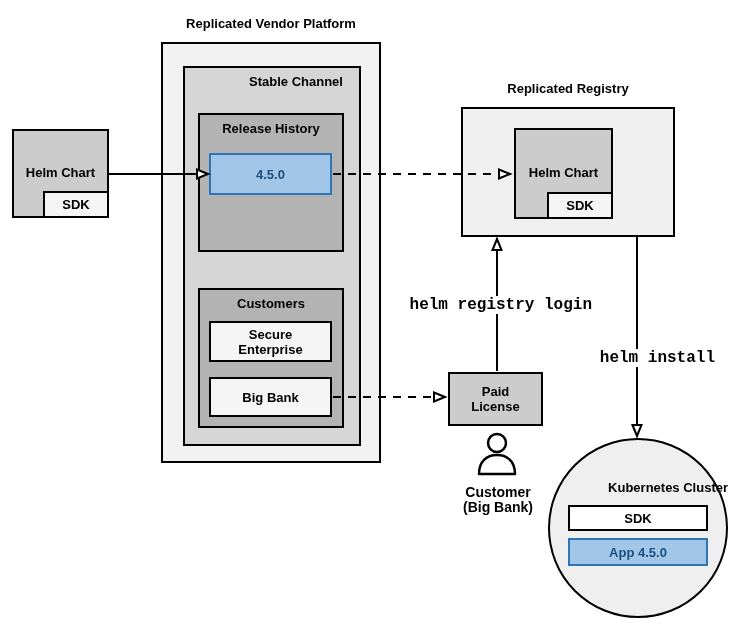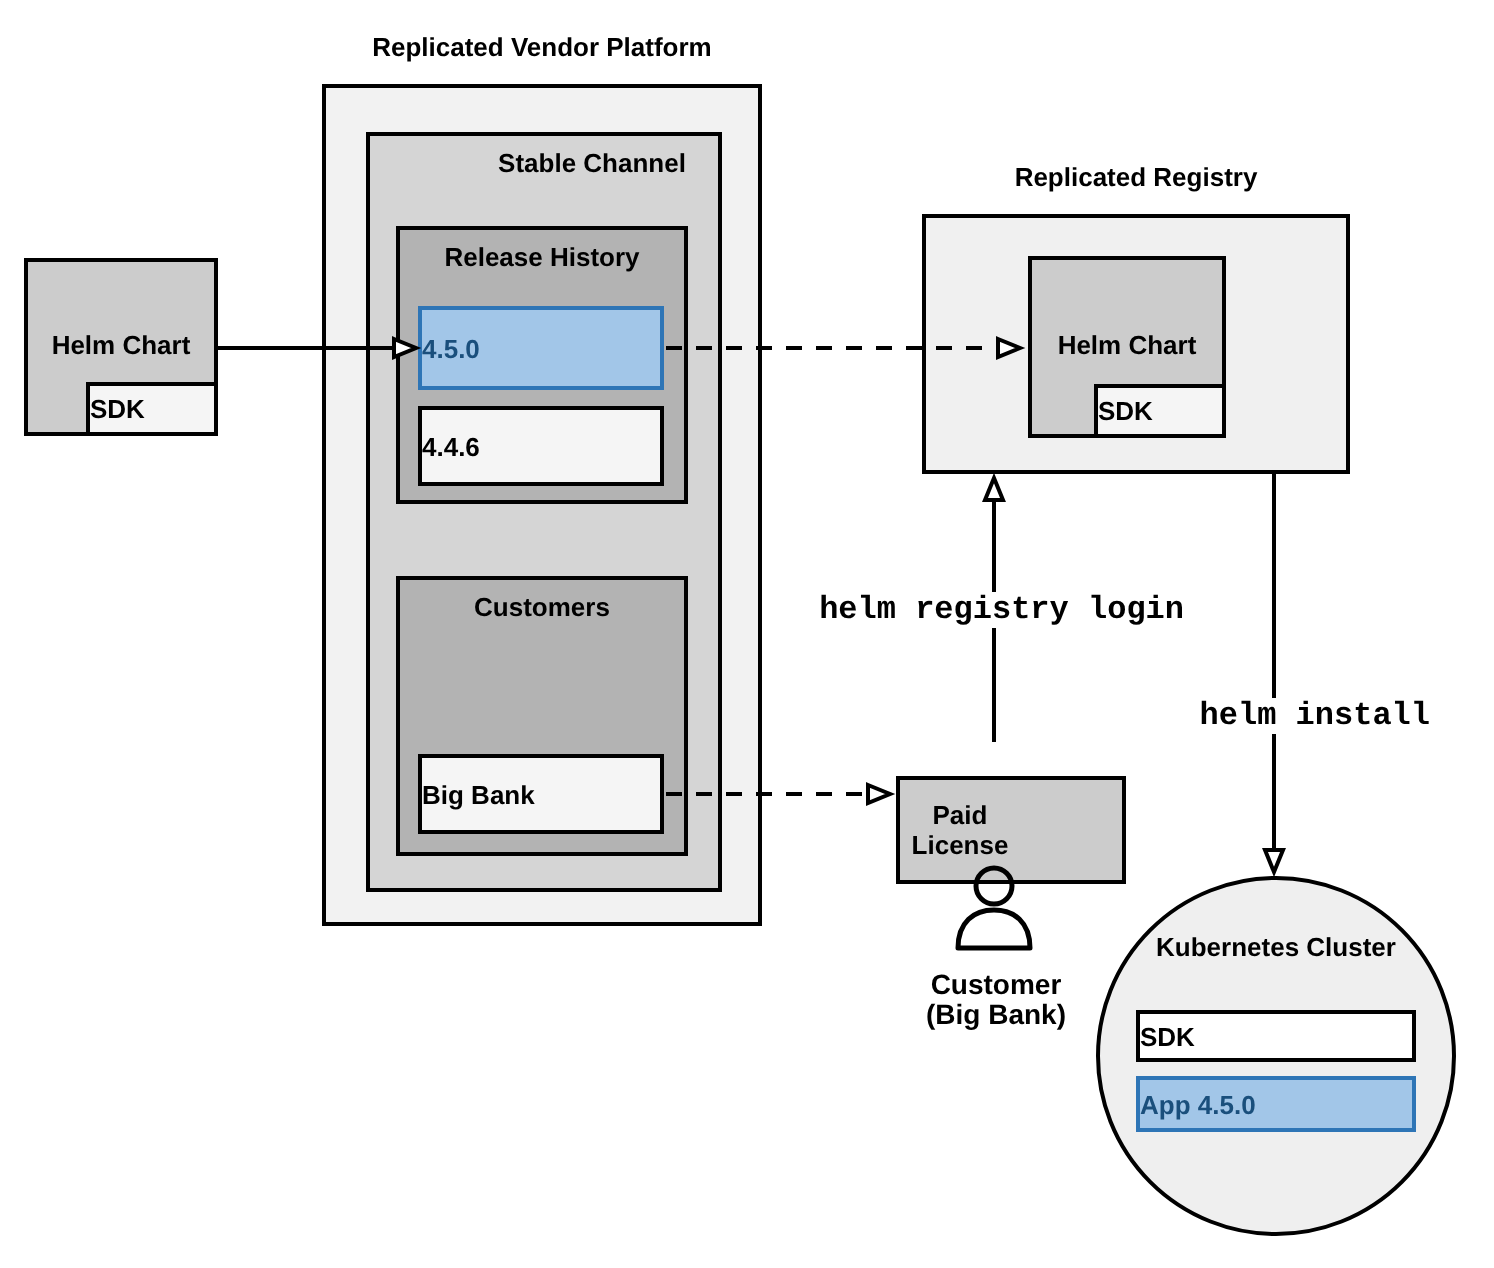--- a/index.html
+++ b/index.html
@@ -2,21 +2,21 @@
 <html style="--platform-fill: #F2F2F2; --channel-fill: #D5D5D5; --group-fill: #B3B3B3; --light-box-fill: #F5F5F5; --gray-box-fill: #CCCCCC; --registry-fill: #F0F0F0; --cluster-fill: #EFEFEF; --white-box-fill: #FFFFFF; --highlight-fill: #A2C6E8; --highlight-border: #2E75B6; --highlight-text: #1A4F7C; --line-color: #000000;"><head>
 <meta charset="utf-8">
 <style>
   html,body{margin:0;padding:0;background:#ffffff;}
   .canvas{
     position:relative;width:747px;height:634px;background:#ffffff;overflow:hidden;
     font-family:"Liberation Sans",sans-serif;font-weight:bold;color:#000;
   }
   .box{position:absolute;border:2px solid var(--line-color);box-sizing:border-box;}
   .label{position:absolute;font-size:13px;line-height:16px;text-align:center;}
-  .leaf{display:flex;align-items:center;justify-content:flex-start;font-size:13px;line-height:15px;text-align:center;}
+  .leaf{display:flex;align-items:center;justify-content:center;font-size:13px;line-height:15px;text-align:center;}
   .platform{background:var(--platform-fill);}
   .channel{background:var(--channel-fill);}
   .group{background:var(--group-fill);}
   .lightbox{background:var(--light-box-fill);}
   .graybox{background:var(--gray-box-fill);}
   .registrybox{background:var(--registry-fill);}
   .whitebox{background:var(--white-box-fill);}
   .highlight{background:var(--highlight-fill);border-color:var(--highlight-border);color:var(--highlight-text);}
   .circle{border-radius:50%;background:var(--cluster-fill);}
   .overlay{position:absolute;left:0;top:0;z-index:5;pointer-events:none;}
@@ -44,48 +44,48 @@
   <div class="box platform" style="left:161px;top:42px;width:220px;height:421px;"></div>
 
   <div class="box channel" style="left:183px;top:66px;width:178px;height:380px;"></div>
   <div class="label" style="left:183px;top:74px;width:178px;margin-left:24px;">Stable Channel</div>
 
   <div class="box group" style="left:198px;top:113px;width:146px;height:139px;"></div>
   <div class="label" style="left:198px;top:121px;width:146px;">Release History</div>
   <div class="box leaf highlight" style="left:209px;top:153px;width:123px;height:42px;">
     <span>4.5.0</span>
   </div>
-  <div class="box leaf lightbox" style="left:209px;top:203px;width:123px;height:40px;">
-    <span>4.4.6</span>
-  </div>
 
   <div class="box group" style="left:198px;top:288px;width:146px;height:140px;"></div>
   <div class="label" style="left:198px;top:296px;width:146px;">Customers</div>
+  <div class="box leaf lightbox" style="left:209px;top:321px;width:123px;height:41px;">
+    <span class="wrap-narrow">Secure Enterprise</span>
+  </div>
   <div class="box leaf lightbox" style="left:209px;top:377px;width:123px;height:40px;">
     <span>Big Bank</span>
   </div>
 
   <div class="label" style="left:461px;top:81px;width:214px;">Replicated Registry</div>
   <div class="box registrybox" style="left:461px;top:107px;width:214px;height:130px;"></div>
   <div class="box graybox" style="left:514px;top:128px;width:99px;height:91px;"></div>
   <div class="label" style="left:514px;top:165px;width:99px;">Helm Chart</div>
   <div class="box leaf lightbox" style="left:547px;top:192px;width:66px;height:27px;">
     <span>SDK</span>
   </div>
 
-  <div class="box leaf graybox" style="left:448px;top:372px;width:115px;height:54px;margin-top:16px;">
+  <div class="box leaf graybox" style="left:448px;top:372px;width:95px;height:54px;">
     <span class="wrap-license">Paid License</span>
   </div>
   <div class="caption" style="left:448px;top:485px;width:100px;">
     <div>Customer</div>
     <div>(Big Bank)</div>
   </div>
 
   <div class="box circle" style="left:548px;top:438px;width:180px;height:180px;"></div>
-  <div class="label" style="left:548px;top:466px;width:180px;">Kubernetes Cluster</div>
+  <div class="label" style="left:548px;top:480px;width:180px;text-align:right;">Kubernetes Cluster</div>
   <div class="box leaf whitebox" style="left:568px;top:505px;width:140px;height:26px;">
     <span>SDK</span>
   </div>
   <div class="box leaf highlight" style="left:568px;top:538px;width:140px;height:28px;">
     <span>App 4.5.0</span>
   </div>
 
   <svg class="overlay" width="747" height="634" viewBox="0 0 747 634">
     <g stroke="#000000" stroke-width="2" fill="none">
       <path d="M109 174 H196"></path>

